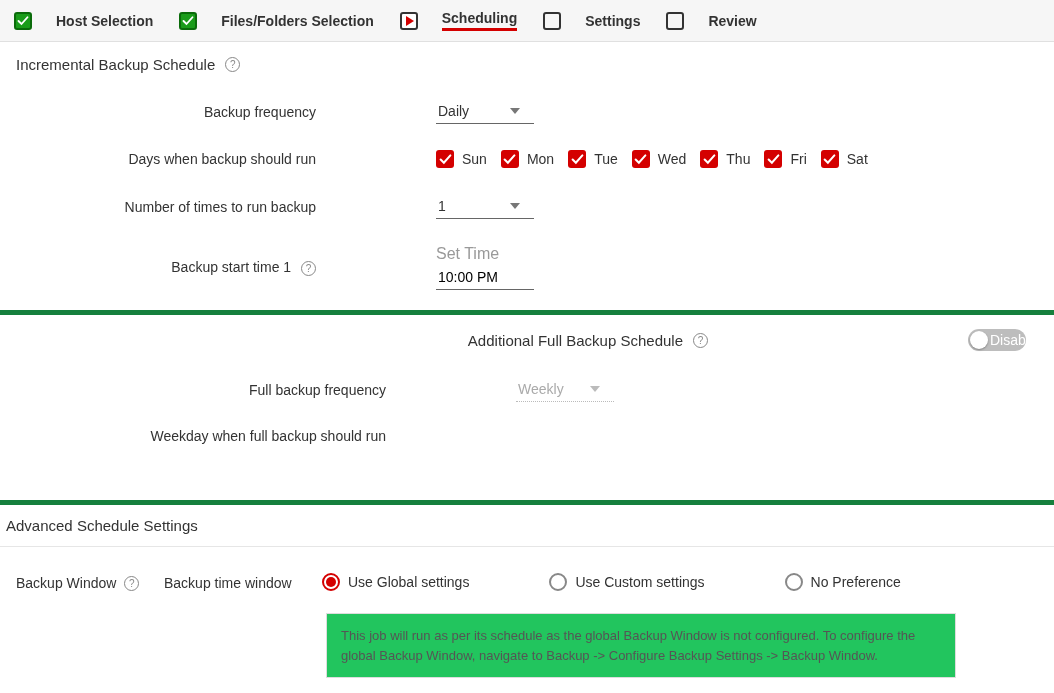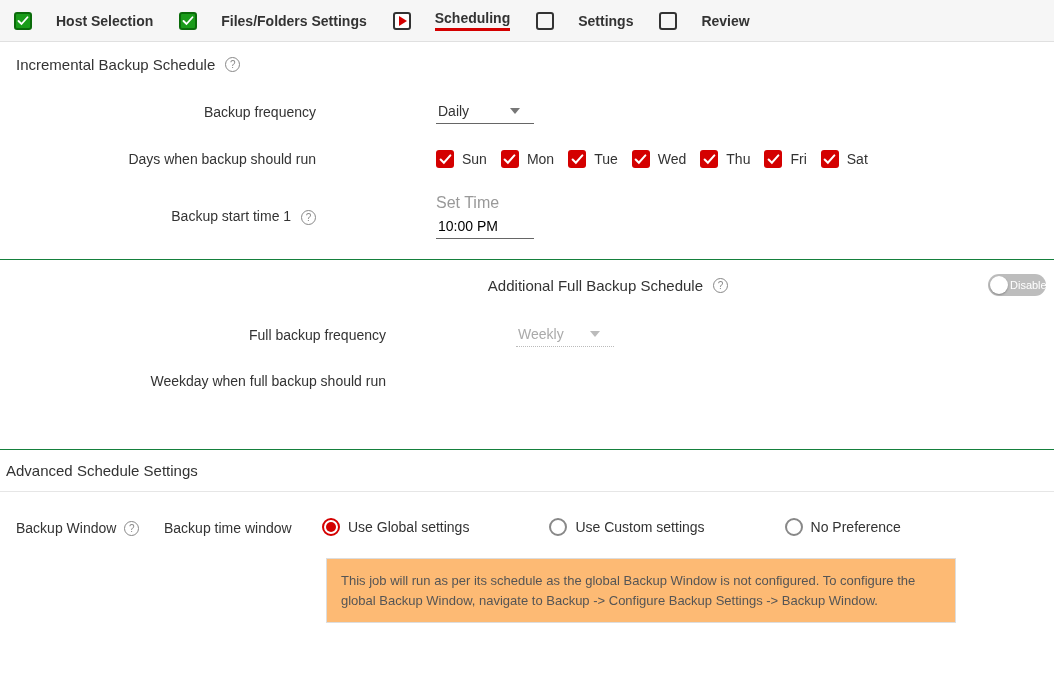--- a/index.html
+++ b/index.html
@@ -10,21 +10,21 @@
 .step { display: flex; align-items: center; gap: 24px; cursor: pointer; }
 .step-box { width: 18px; height: 18px; border: 2px solid #333; border-radius: 3px; display: flex; align-items: center; justify-content: center; }
 .step-box.done { background: #1a9c1a; border-color: #0a6b0a; }
 .step-box.done svg { width: 12px; height: 12px; }
 .step-box.current { background: #fff; border-color: #333; }
 .step-box.current .tri { width: 0; height: 0; border-left: 8px solid #d40000; border-top: 5px solid transparent; border-bottom: 5px solid transparent; margin-left: 2px; }
 .step-label { font-weight: 600; color: #333; font-size: 14px; }
 .step.current .step-label { border-bottom: 3px solid #d40000; padding-bottom: 2px; }
 
 
-.section { border-bottom: 1px solid #15803d; padding: 14px 8px 20px 16px; }
+.section { border-bottom: 5px solid #15803d; padding: 14px 28px 20px 16px; }
 .section-title-row { display: flex; align-items: center; gap: 10px; }
 .section-title { font-size: 15px; color: #333; }
 .help-icon { width: 15px; height: 15px; border: 1.4px solid #888; border-radius: 50%; display: inline-flex; align-items: center; justify-content: center; font-size: 10px; color: #888; cursor: help; }
 
 .form-row { display: flex; align-items: center; margin-top: 26px; }
 .form-label { width: 420px; text-align: right; padding-right: 120px; color: #333; font-size: 14px; }
 .form-control-area { flex: 1; display: flex; align-items: center; }
 
 
 .mat-select { min-width: 98px; border-bottom: 1.5px solid #666; padding: 4px 14px 4px 2px; display: inline-flex; align-items: center; justify-content: space-between; gap: 8px; cursor: pointer; }
@@ -39,39 +39,39 @@
 .day-label { margin-right: 6px; font-size: 14px; }
 
 
 .time-wrap { display: inline-block; }
 .time-lbl { font-size: 16px; color: #999; margin-bottom: 2px; }
 .time-input { border: none; border-bottom: 1.5px solid #666; padding: 4px 2px; font-size: 14px; width: 98px; outline: none; }
 
 
 .toggle { width: 58px; height: 22px; background: #bdbdbd; border-radius: 11px; position: relative; display: inline-flex; align-items: center; padding-left: 22px; cursor: pointer; }
 .toggle-knob { width: 18px; height: 18px; background: #fff; border-radius: 50%; position: absolute; left: 2px; top: 2px; box-shadow: 0 1px 2px rgba(0,0,0,0.3); }
-.toggle-text { font-size: 11px; color: #fff; }
+.toggle-text { font-size: 14px; color: #fff; }
 
 .section.additional .section-title-row { justify-content: flex-end; }
 .section.additional .toggle-container { margin-left: 250px; }
 
 
 .adv-title { padding: 12px 6px; font-size: 15px; color: #333; border-bottom: 1px solid #e6e6e6; }
 .adv-body { padding: 26px 16px; }
 .adv-row { display: flex; align-items: flex-start; gap: 18px; }
 .adv-left-label { width: 130px; display: flex; align-items: center; gap: 8px; padding-top: 2px; }
 .adv-sub-label { width: 140px; padding-top: 2px; }
 .radio-group { display: flex; gap: 80px; align-items: center; }
 .radio-item { display: flex; align-items: center; gap: 8px; cursor: pointer; }
 .radio-outer { width: 18px; height: 18px; border: 2px solid #888; border-radius: 50%; display: inline-flex; align-items: center; justify-content: center; }
 .radio-item.selected .radio-outer { border-color: #d40000; }
 .radio-inner { width: 10px; height: 10px; background: #d40000; border-radius: 50%; display: none; }
 .radio-item.selected .radio-inner { display: block; }
 
-.info-box { margin-top: 22px; margin-left: 310px; width: 630px; background: #fdba74; border: 1px solid #ddd; padding: 12px 14px; font-size: 13px; color: #555; line-height: 1.5; }
+.info-box { margin-top: 22px; margin-left: 310px; width: 630px; background: #22c55e; border: 1px solid #ddd; padding: 12px 14px; font-size: 13px; color: #555; line-height: 1.5; }
 
 .section.scroll-cut { height: 190px; overflow: hidden; position: relative; }
 .section.additional .form-label { width: 500px; padding-right: 130px; }
 </style>
 </head>
 <body>
 
 <div class="stepper">
   <div class="step">
     <span class="step-box done">
@@ -80,21 +80,21 @@
         </svg>
       </span>
     <span class="step-label">Host Selection</span>
   </div>
   <div class="step">
     <span class="step-box done">
         <svg viewBox="0 0 16 16">
           <path d="M2 8 L6 12 L14 3" stroke="#fff" stroke-width="2.5" fill="none" stroke-linecap="round"></path>
         </svg>
       </span>
-    <span class="step-label">Files/Folders Settings</span>
+    <span class="step-label">Files/Folders Selection</span>
   </div>
   <div class="step current">
     <span class="step-box current">
         <span class="tri"></span>
       </span>
     <span class="step-label">Scheduling</span>
   </div>
   <div class="step">
     <span class="step-box"></span>
     <span class="step-label">Settings</span>
@@ -164,20 +164,29 @@
         <span class="day-check">
             <svg viewBox="0 0 16 16">
               <path d="M2 8 L6 12 L14 3" stroke="#fff" stroke-width="2.5" fill="none" stroke-linecap="round"></path>
             </svg>
           </span>
           <span class="day-label">Sat</span>
       </div>
     </div>
   </div>
 
+  <div class="form-row">
+    <div class="form-label">Number of times to run backup</div>
+    <div class="form-control-area">
+      <div class="mat-select">
+        <span>1</span>
+        <span class="caret"></span>
+      </div>
+    </div>
+  </div>
 
   <div class="form-row">
     <div class="form-label">
       <span>Backup start time 1</span>
       <span class="help-icon" style="margin-left:6px;">?</span>
     </div>
     <div class="form-control-area">
       <div class="time-wrap">
         <div class="time-lbl">Set Time</div>
         <input class="time-input" value="10:00 PM" style="">

